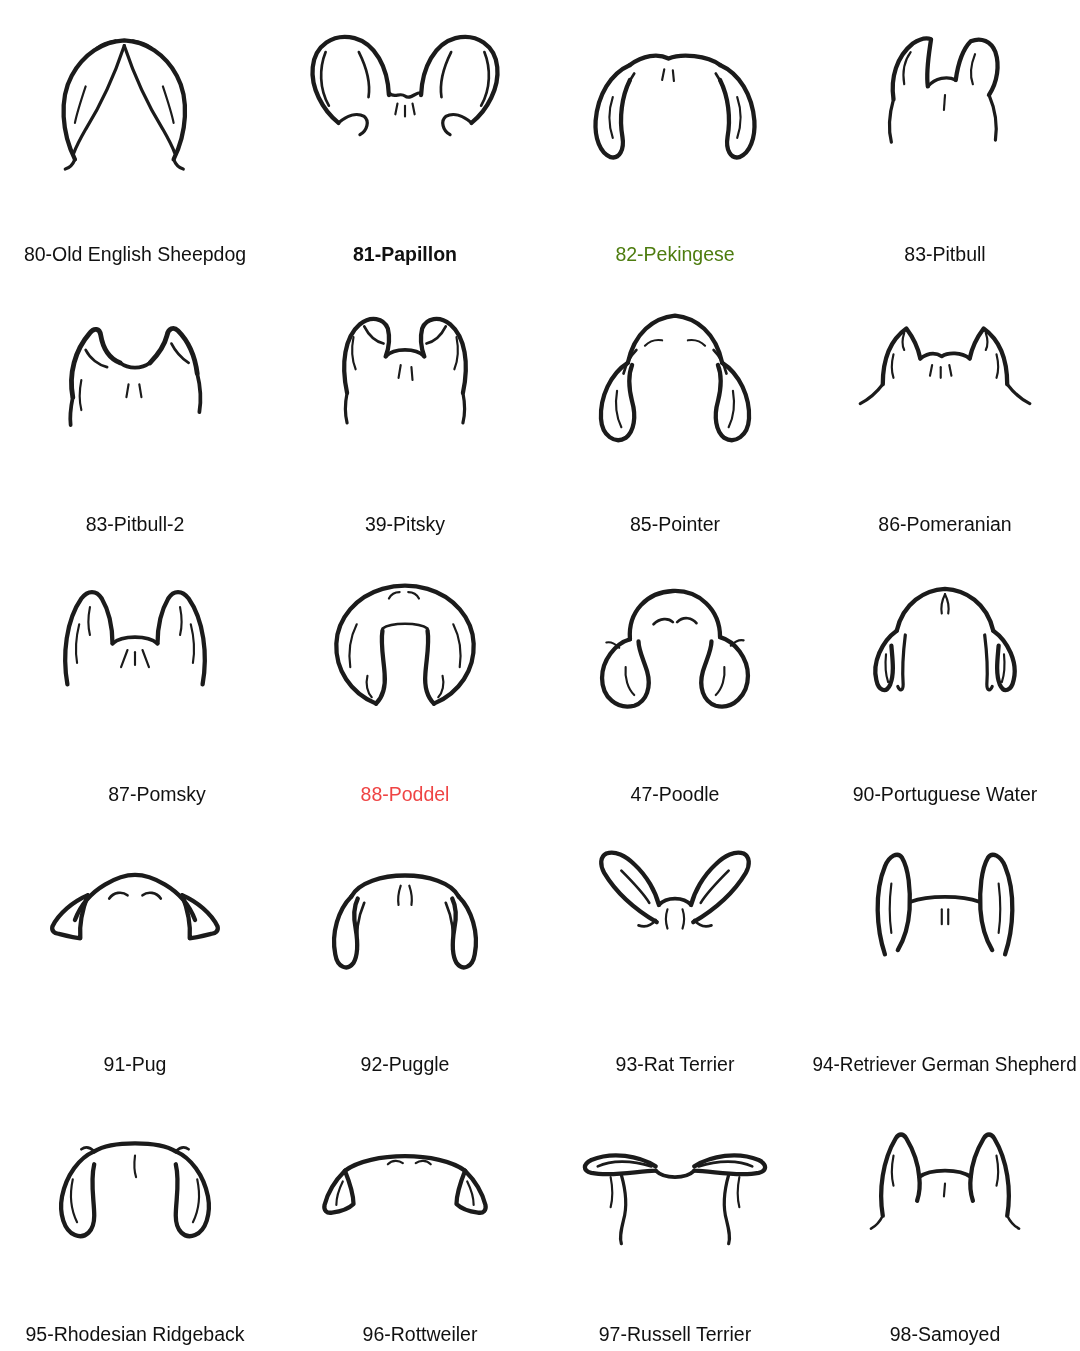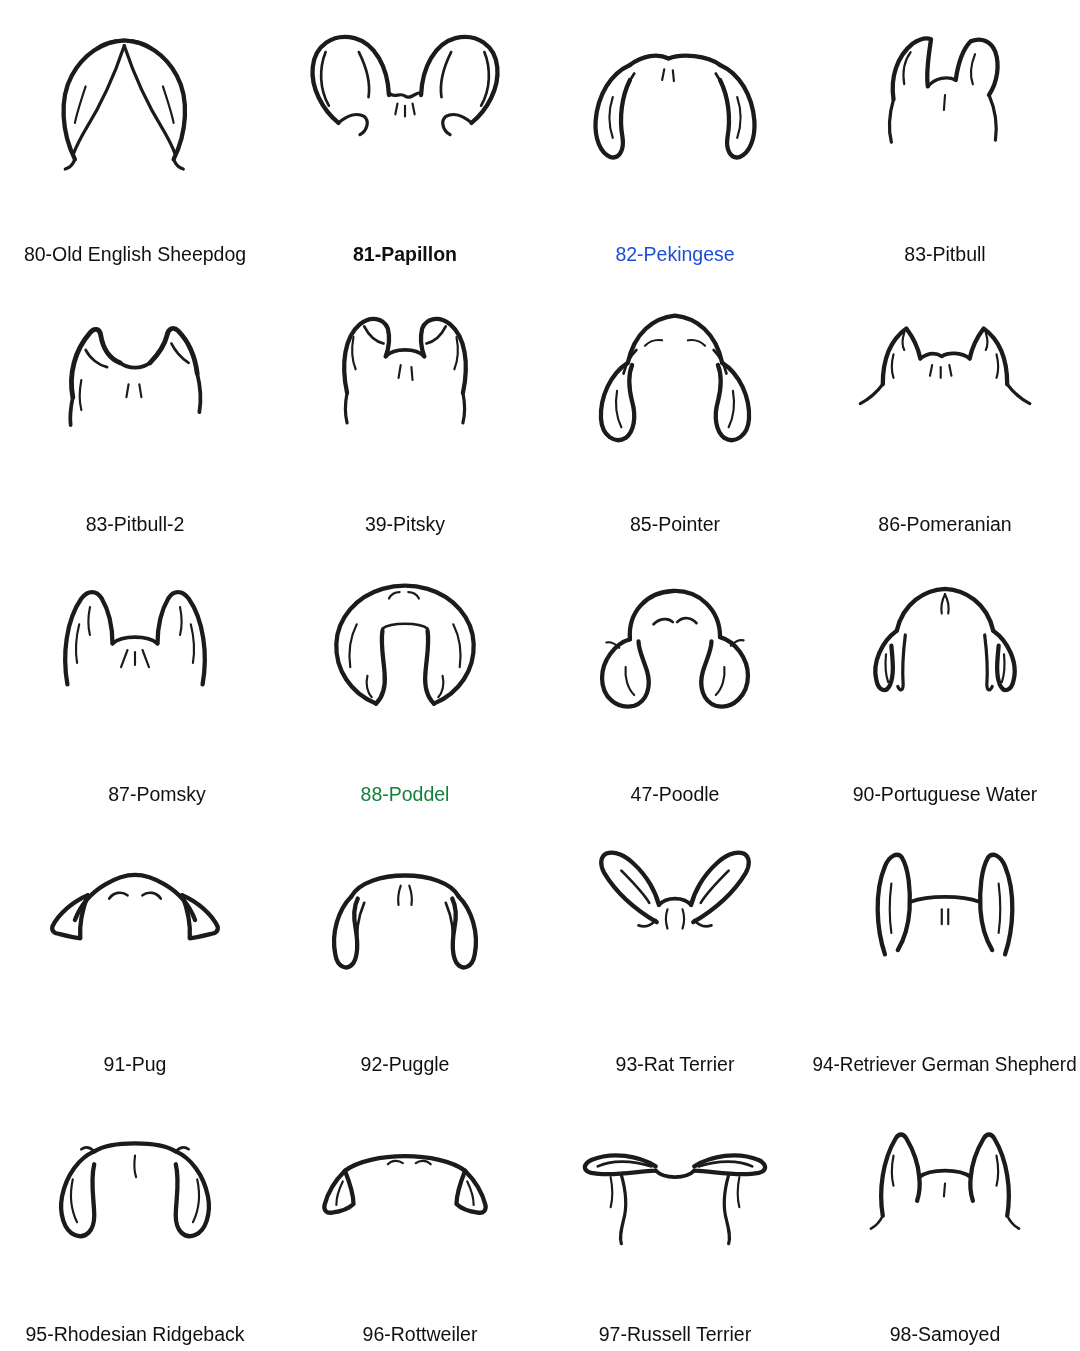--- a/index.html
+++ b/index.html
@@ -91,21 +91,21 @@
         <path d="M68,38 C80,29 94,27 104,32 C116,27 140,29 152,38" stroke-width="4"></path>
         <path d="M68,38 C50,46 38,66 36,90 C35,106 40,120 50,124 C58,126 63,117 61,105 C58,88 60,68 68,52" stroke-width="4"></path>
         <path d="M72,46 C64,58 60,74 60,88" stroke-width="2.5"></path>
         <path d="M52,68 C48,80 48,94 52,106" stroke-width="2"></path>
         <path d="M152,38 C170,46 182,66 184,90 C185,106 180,120 170,124 C162,126 157,117 159,105 C162,88 160,68 152,52" stroke-width="4"></path>
         <path d="M148,46 C156,58 160,74 160,88" stroke-width="2.5"></path>
         <path d="M168,68 C172,80 172,94 168,106" stroke-width="2"></path>
         <path d="M100,42 L98,52" stroke-width="2"></path>
         <path d="M108,43 L109,53" stroke-width="2"></path>
       </svg>
-    <figcaption style="color: #1d4ed8; text-align: right;">82-Pekingese</figcaption>
+    <figcaption style="color: #4d7c0f; text-align: right;">82-Pekingese</figcaption>
   </figure>
 
   <figure class="cell">
     <svg xmlns="http://www.w3.org/2000/svg" viewBox="0 0 220 160">
         <path d="M62,70 C59,50 65,30 80,18 C86,14 92,12 97,14 C95,28 92,44 94,58" stroke-width="4"></path>
         <path d="M72,56 C70,44 72,34 78,26" stroke-width="2"></path>
         <path d="M94,58 C101,50 112,48 120,52" stroke-width="3"></path>
         <path d="M120,52 C122,38 126,24 134,16 C144,12 153,16 157,26 C161,38 159,54 151,66" stroke-width="4"></path>
         <path d="M138,28 C134,38 133,48 136,56" stroke-width="2"></path>
         <path d="M62,70 C58,84 57,98 60,110" stroke-width="3"></path>
@@ -203,21 +203,21 @@
         <path d="M83,130 C89,124 92,114 91,102 C90,88 87,74 89,62" stroke-width="4"></path>
         <path d="M137,130 C131,124 128,114 129,102 C130,88 133,74 131,62" stroke-width="4"></path>
         <path d="M89,60 C97,54 123,54 131,60" stroke-width="2.5"></path>
         <path d="M95,32 C97,28 101,26 105,26" stroke-width="2"></path>
         <path d="M113,26 C117,26 121,28 123,32" stroke-width="2"></path>
         <path d="M65,56 C59,68 57,82 59,96" stroke-width="2"></path>
         <path d="M155,56 C161,68 163,82 161,96" stroke-width="2"></path>
         <path d="M75,104 C73,112 75,120 79,124" stroke-width="2"></path>
         <path d="M145,104 C147,112 145,120 141,124" stroke-width="2"></path>
       </svg>
-    <figcaption style="color: #15803d;">88-Poddel</figcaption>
+    <figcaption style="color: #ef4444;">88-Poddel</figcaption>
   </figure>
 
   <figure class="cell">
     <svg xmlns="http://www.w3.org/2000/svg" viewBox="0 0 220 160">
         <path d="M68,70 C66,44 84,26 108,25 C132,24 152,42 152,68" stroke-width="4"></path>
         <path d="M90,56 C96,50 104,50 108,54" stroke-width="2.5"></path>
         <path d="M112,54 C118,48 126,50 130,55" stroke-width="2.5"></path>
         <path d="M68,70 C54,74 42,90 42,106 C42,124 56,136 72,132 C84,128 88,114 84,100 C81,90 76,80 76,72" stroke-width="4"></path>
         <path d="M58,78 C54,74 50,72 46,73" stroke-width="2"></path>
         <path d="M64,96 C63,106 66,116 72,122" stroke-width="2"></path>

